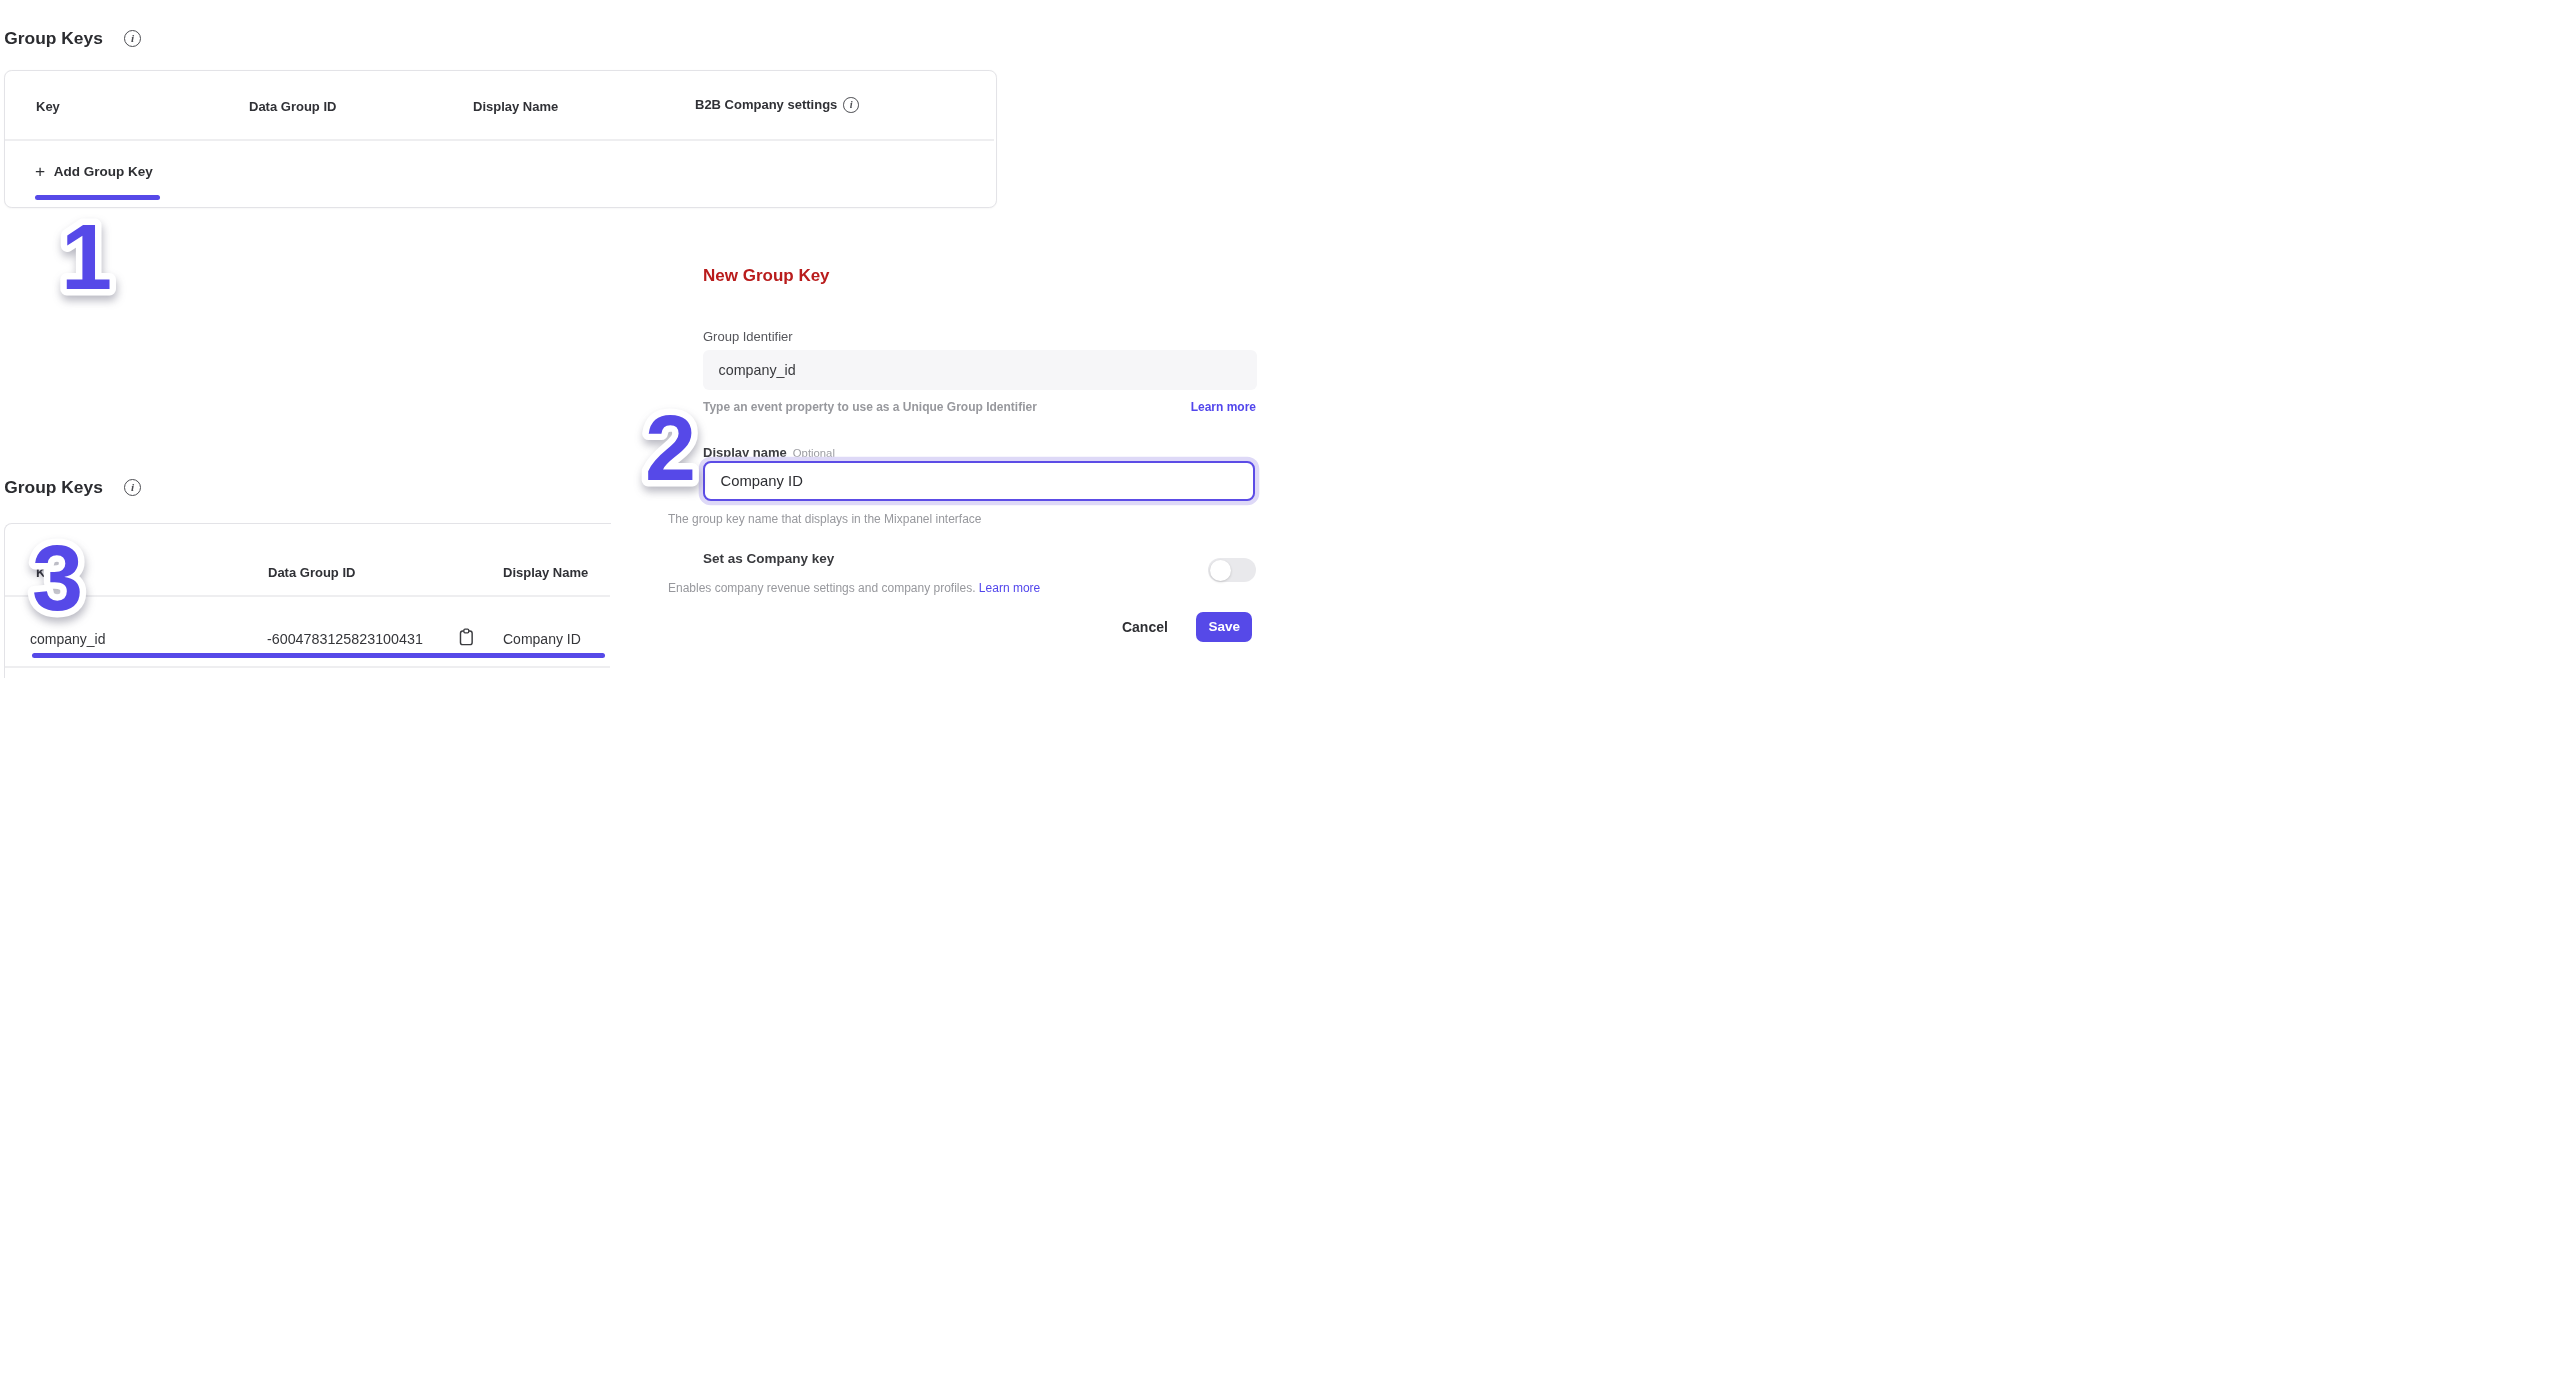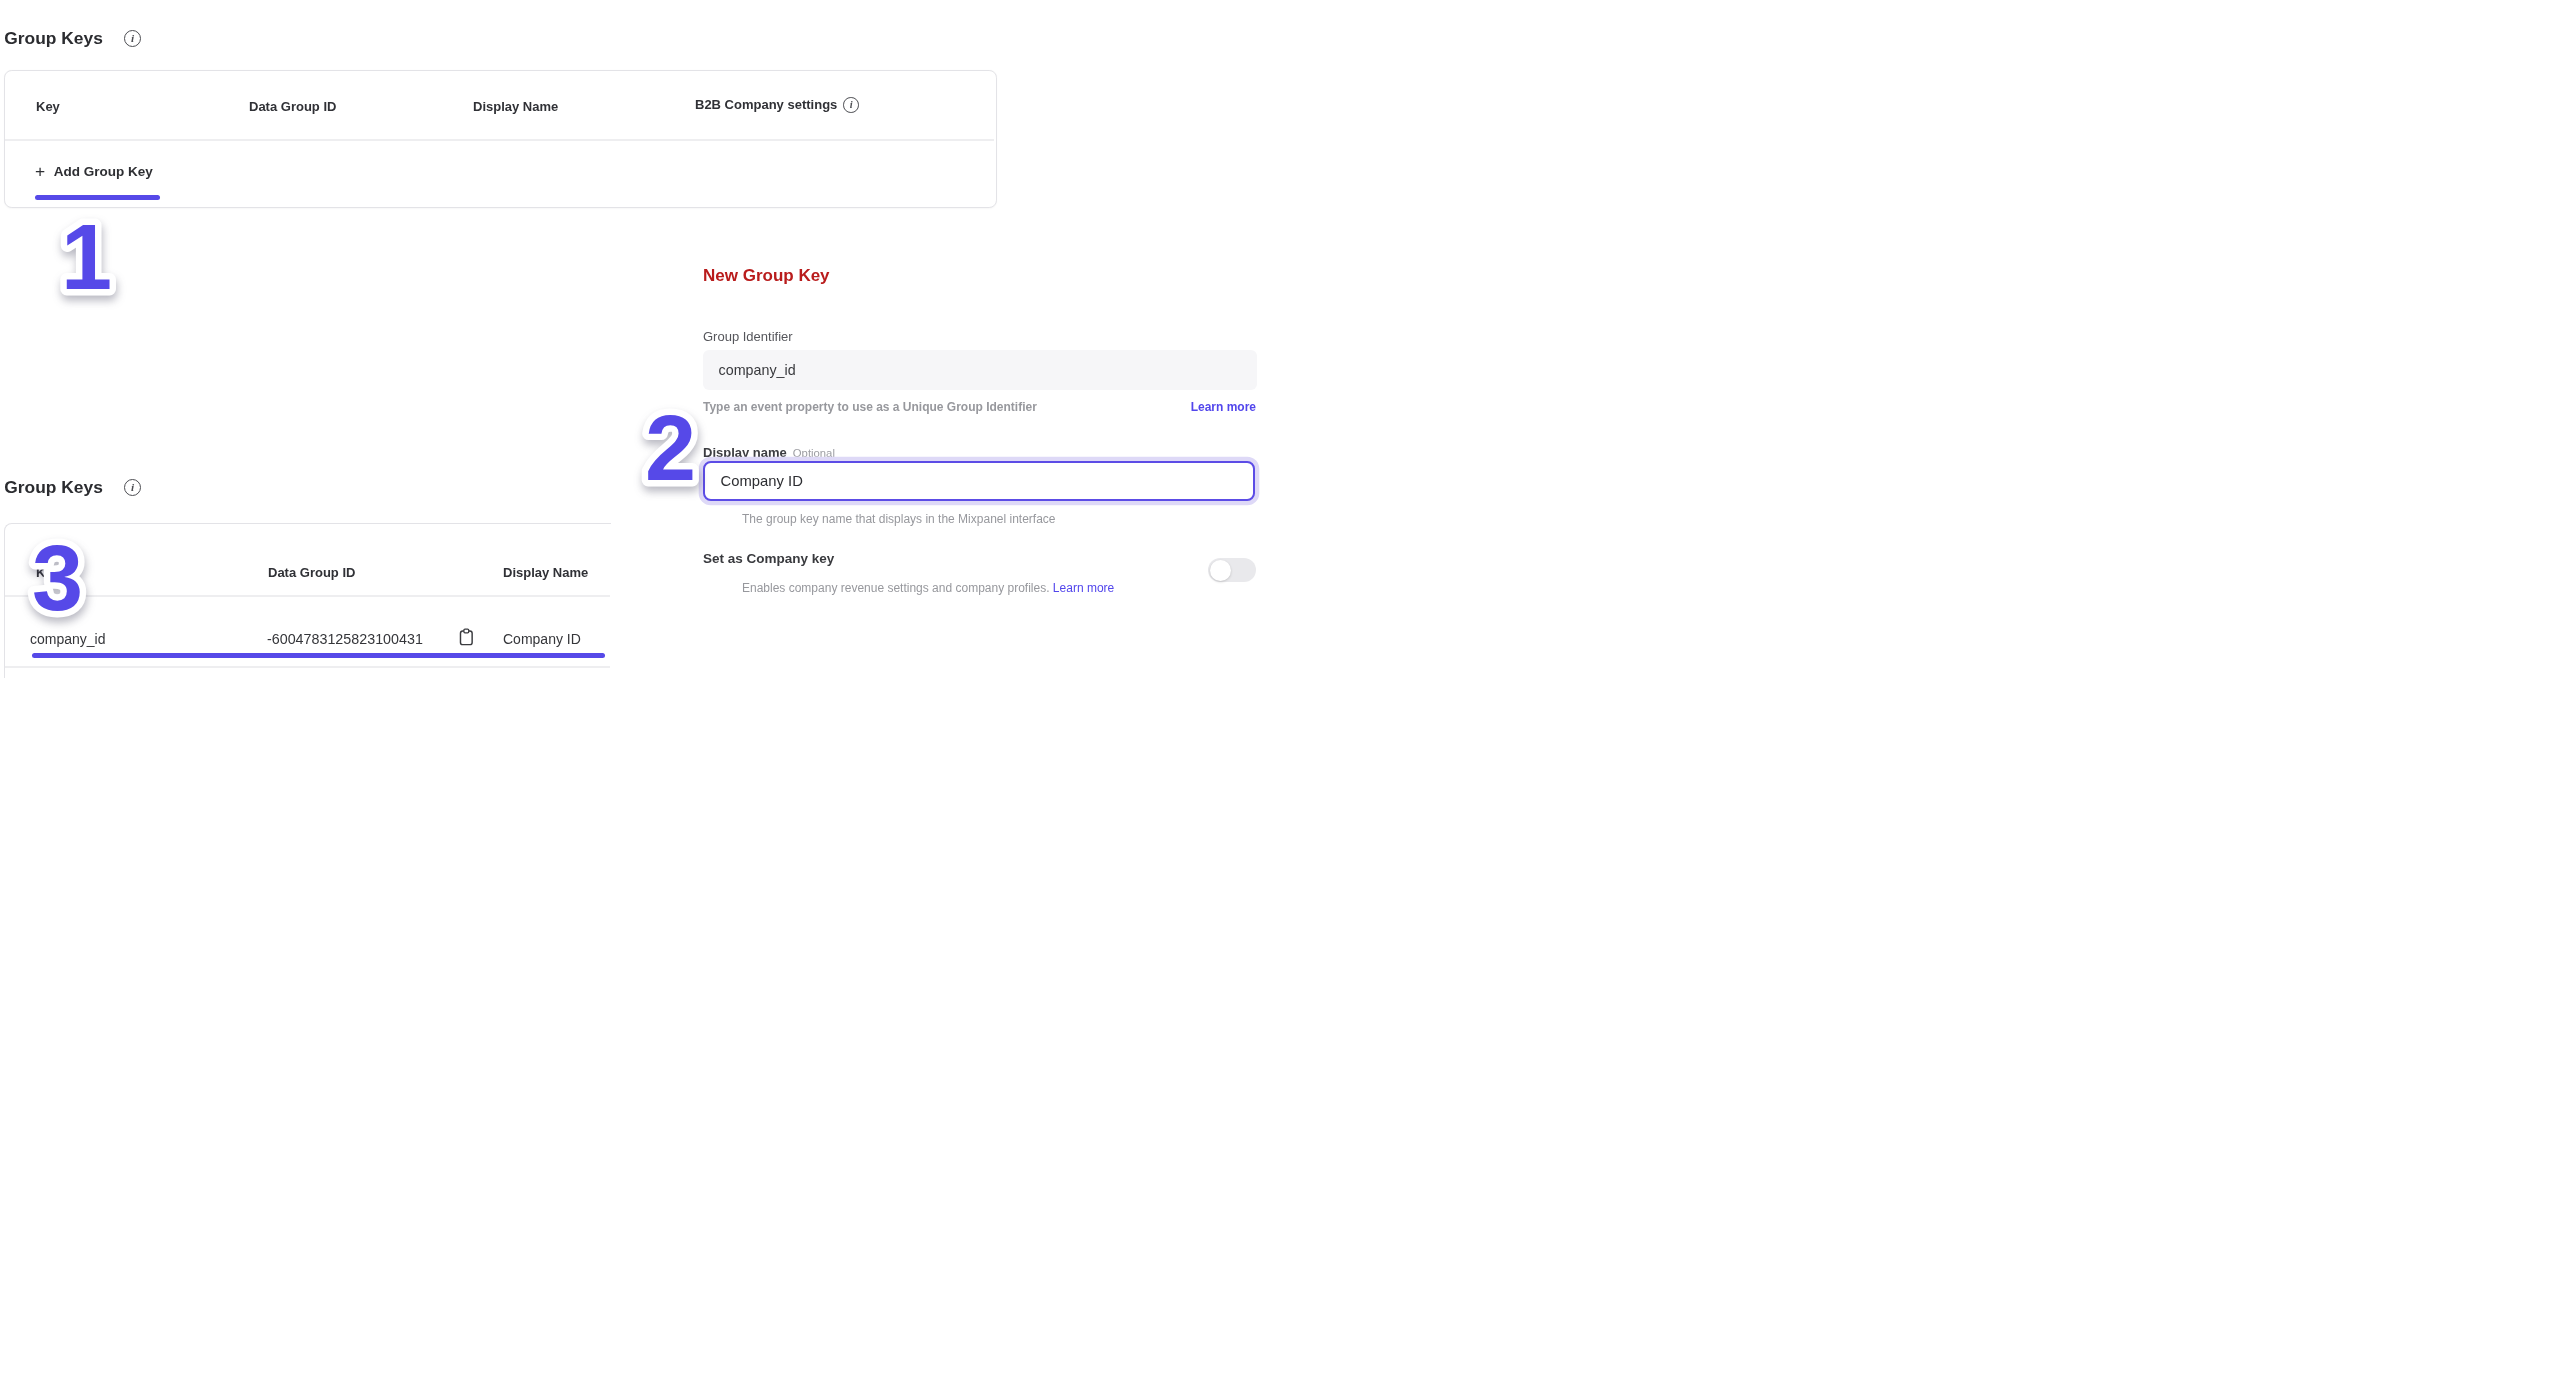--- a/index.html
+++ b/index.html
@@ -42,21 +42,21 @@
   .field-label{position:absolute;left:703px;font-size:13px;color:#55565b;}
   .field-label b{font-weight:700;color:#3c3d41;}
   .opt{font-size:11.3px;color:#9c9da2;margin-left:6px;font-weight:400;}
   .text-input{position:absolute;left:703px;width:538px;height:40px;background:#f6f6f8;
     border:none;border-radius:6px;padding:0 0 0 15.6px;font-family:"Liberation Sans",sans-serif;
     font-size:14.3px;color:#38393d;outline:none;}
   .text-input.focused{width:532px;height:36px;background:#fff;border:2.2px solid #5c4ce6;
     border-radius:7.8px;box-shadow:0 0 0 4.3px #ded9f7;font-size:14.8px;color:#2d2e32;}
   .help-row{position:absolute;left:703px;width:553px;display:flex;justify-content:space-between;
     align-items:baseline;font-size:12px;color:#97989d;font-weight:bold;}
-  .help-text{position:absolute;left:742px;font-size:12px;color:#97989d;white-space:nowrap;}
+  .help-text{position:absolute;left:668px;font-size:12px;color:#97989d;white-space:nowrap;}
   a.learn-link{color:#5246ec;text-decoration:none;cursor:pointer;}
 
   .toggle{position:absolute;left:1208px;top:558px;width:48px;height:24px;border-radius:12px;
     background:#e9e9ec;cursor:pointer;}
   .toggle .knob{position:absolute;left:1.7px;top:1.7px;width:21px;height:21px;border-radius:50%;
     background:#fff;box-shadow:0 0.9px 2.6px rgba(0,0,0,0.18);}
 
   .form-actions{position:absolute;left:703px;top:611px;width:549px;height:31px;
     display:flex;justify-content:flex-end;align-items:center;gap:22.6px;}
   .btn-cancel{font-size:14px;font-weight:600;color:#2e2f33;background:none;border:none;
@@ -114,20 +114,24 @@
 
   <div class="field-label" style="top:551px;font-weight:600;color:#393a3e;font-size:13.5px;">Set as Company key</div>
   <div class="toggle">
     <div class="knob"></div>
   </div>
   <div class="help-text" style="top:581px;">
     <span>Enables company revenue settings and company profiles.</span>
     <a class="learn-link">Learn more</a>
   </div>
 
+  <div class="form-actions">
+    <button class="btn-cancel">Cancel</button>
+    <button class="btn-save">Save</button>
+  </div>
 
   <svg class="ann" style="left:627px;top:397px;" width="87" height="97" viewBox="0 0 100 112">
     <text x="50" y="96" text-anchor="middle">2</text>
   </svg>
 
   <div class="section-heading" style="left:4.3px;top:477px;">
     <span>Group Keys</span>
     <span class="info-icon">i</span>
   </div>
 

